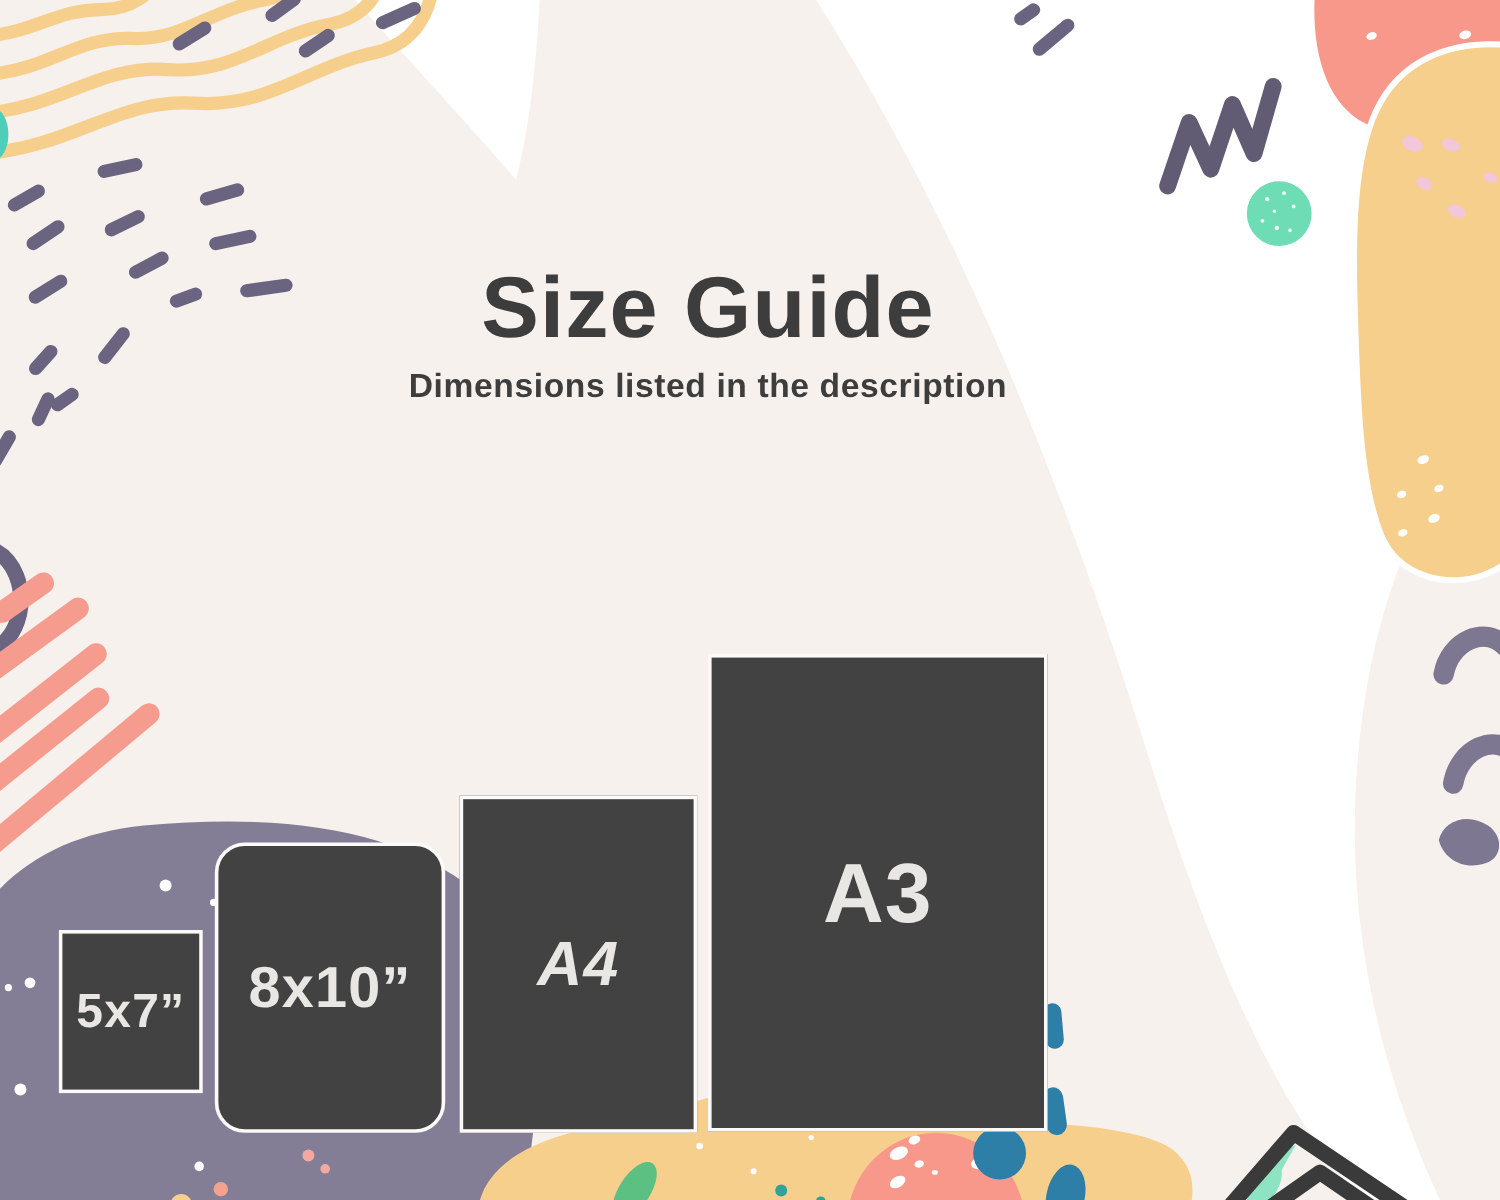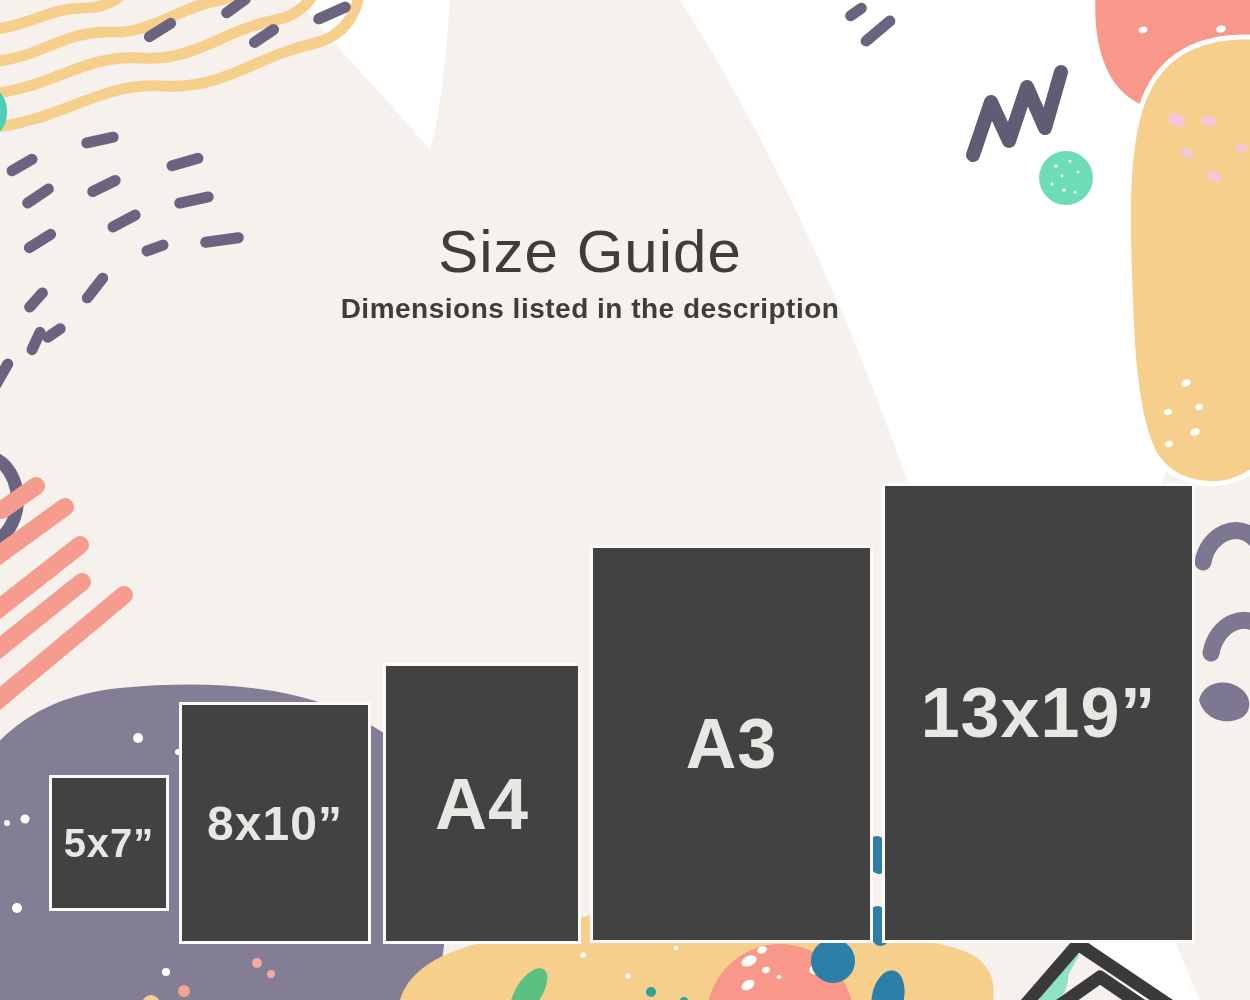--- a/index.html
+++ b/index.html
@@ -6,32 +6,32 @@
   .canvas{
     position:relative;width:1250px;height:1000px;overflow:hidden;
     background:var(--background,#f7f1ed);
     font-family:"Liberation Sans",sans-serif;
   }
   .deco{position:absolute;left:0;top:0;width:1250px;height:1000px;pointer-events:none;}
   .header{
     position:absolute;left:0;top:220px;width:1180px;text-align:center;
     color:var(--title_text,#3d3d3d);
   }
-  .header h1{margin:0;font-size:60px;font-weight:normal;letter-spacing:1px;line-height:1.05;}
+  .header h1{margin:0;font-size:72px;font-weight:bold;letter-spacing:1px;line-height:1.05;}
   .header p{margin:10px 0 0 0;font-size:28px;font-weight:bold;letter-spacing:0.5px;}
   .size-box{
     position:absolute;box-sizing:border-box;
     background:var(--box_fill,#424242);
     border:3px solid var(--box_border,#fbfaf8);
     display:flex;align-items:center;justify-content:center;
     color:var(--box_text,#e9e7e4);font-weight:bold;letter-spacing:1px;
   }
   .box-5x7  {left:49px; top:775px;width:120px;height:136px;font-size:40px;}
-  .box-8x10 {left:179px;top:702px;width:192px;height:242px;font-size:48px;}
-  .box-a4   {left:383px;top:663px;width:198px;height:281px;font-size:72px;}
+  .box-8x10 {left:179px;top:702px;width:192px;height:242px;font-size:48px;border-radius:25px;}
+  .box-a4   {left:383px;top:663px;width:198px;height:281px;font-size:52px;font-style:italic;}
   .box-a3   {left:590px;top:545px;width:283px;height:398px;font-size:70px;text-align:center;}
   .box-13x19{left:882px;top:483px;width:313px;height:460px;font-size:70px;}
 </style>
 </head>
 <body>
 
 <div class="canvas">
 
   <svg class="deco" viewBox="0 0 1250 1000" xmlns="http://www.w3.org/2000/svg">
 
@@ -212,17 +212,14 @@
   </div>
   <div class="size-box box-8x10">
     <span>8x10”</span>
   </div>
   <div class="size-box box-a4">
     <span>A4</span>
   </div>
   <div class="size-box box-a3">
     <span>A3</span>
   </div>
-  <div class="size-box box-13x19">
-    <span>13x19”</span>
-  </div>
 
 </div>
 
 </body></html>

